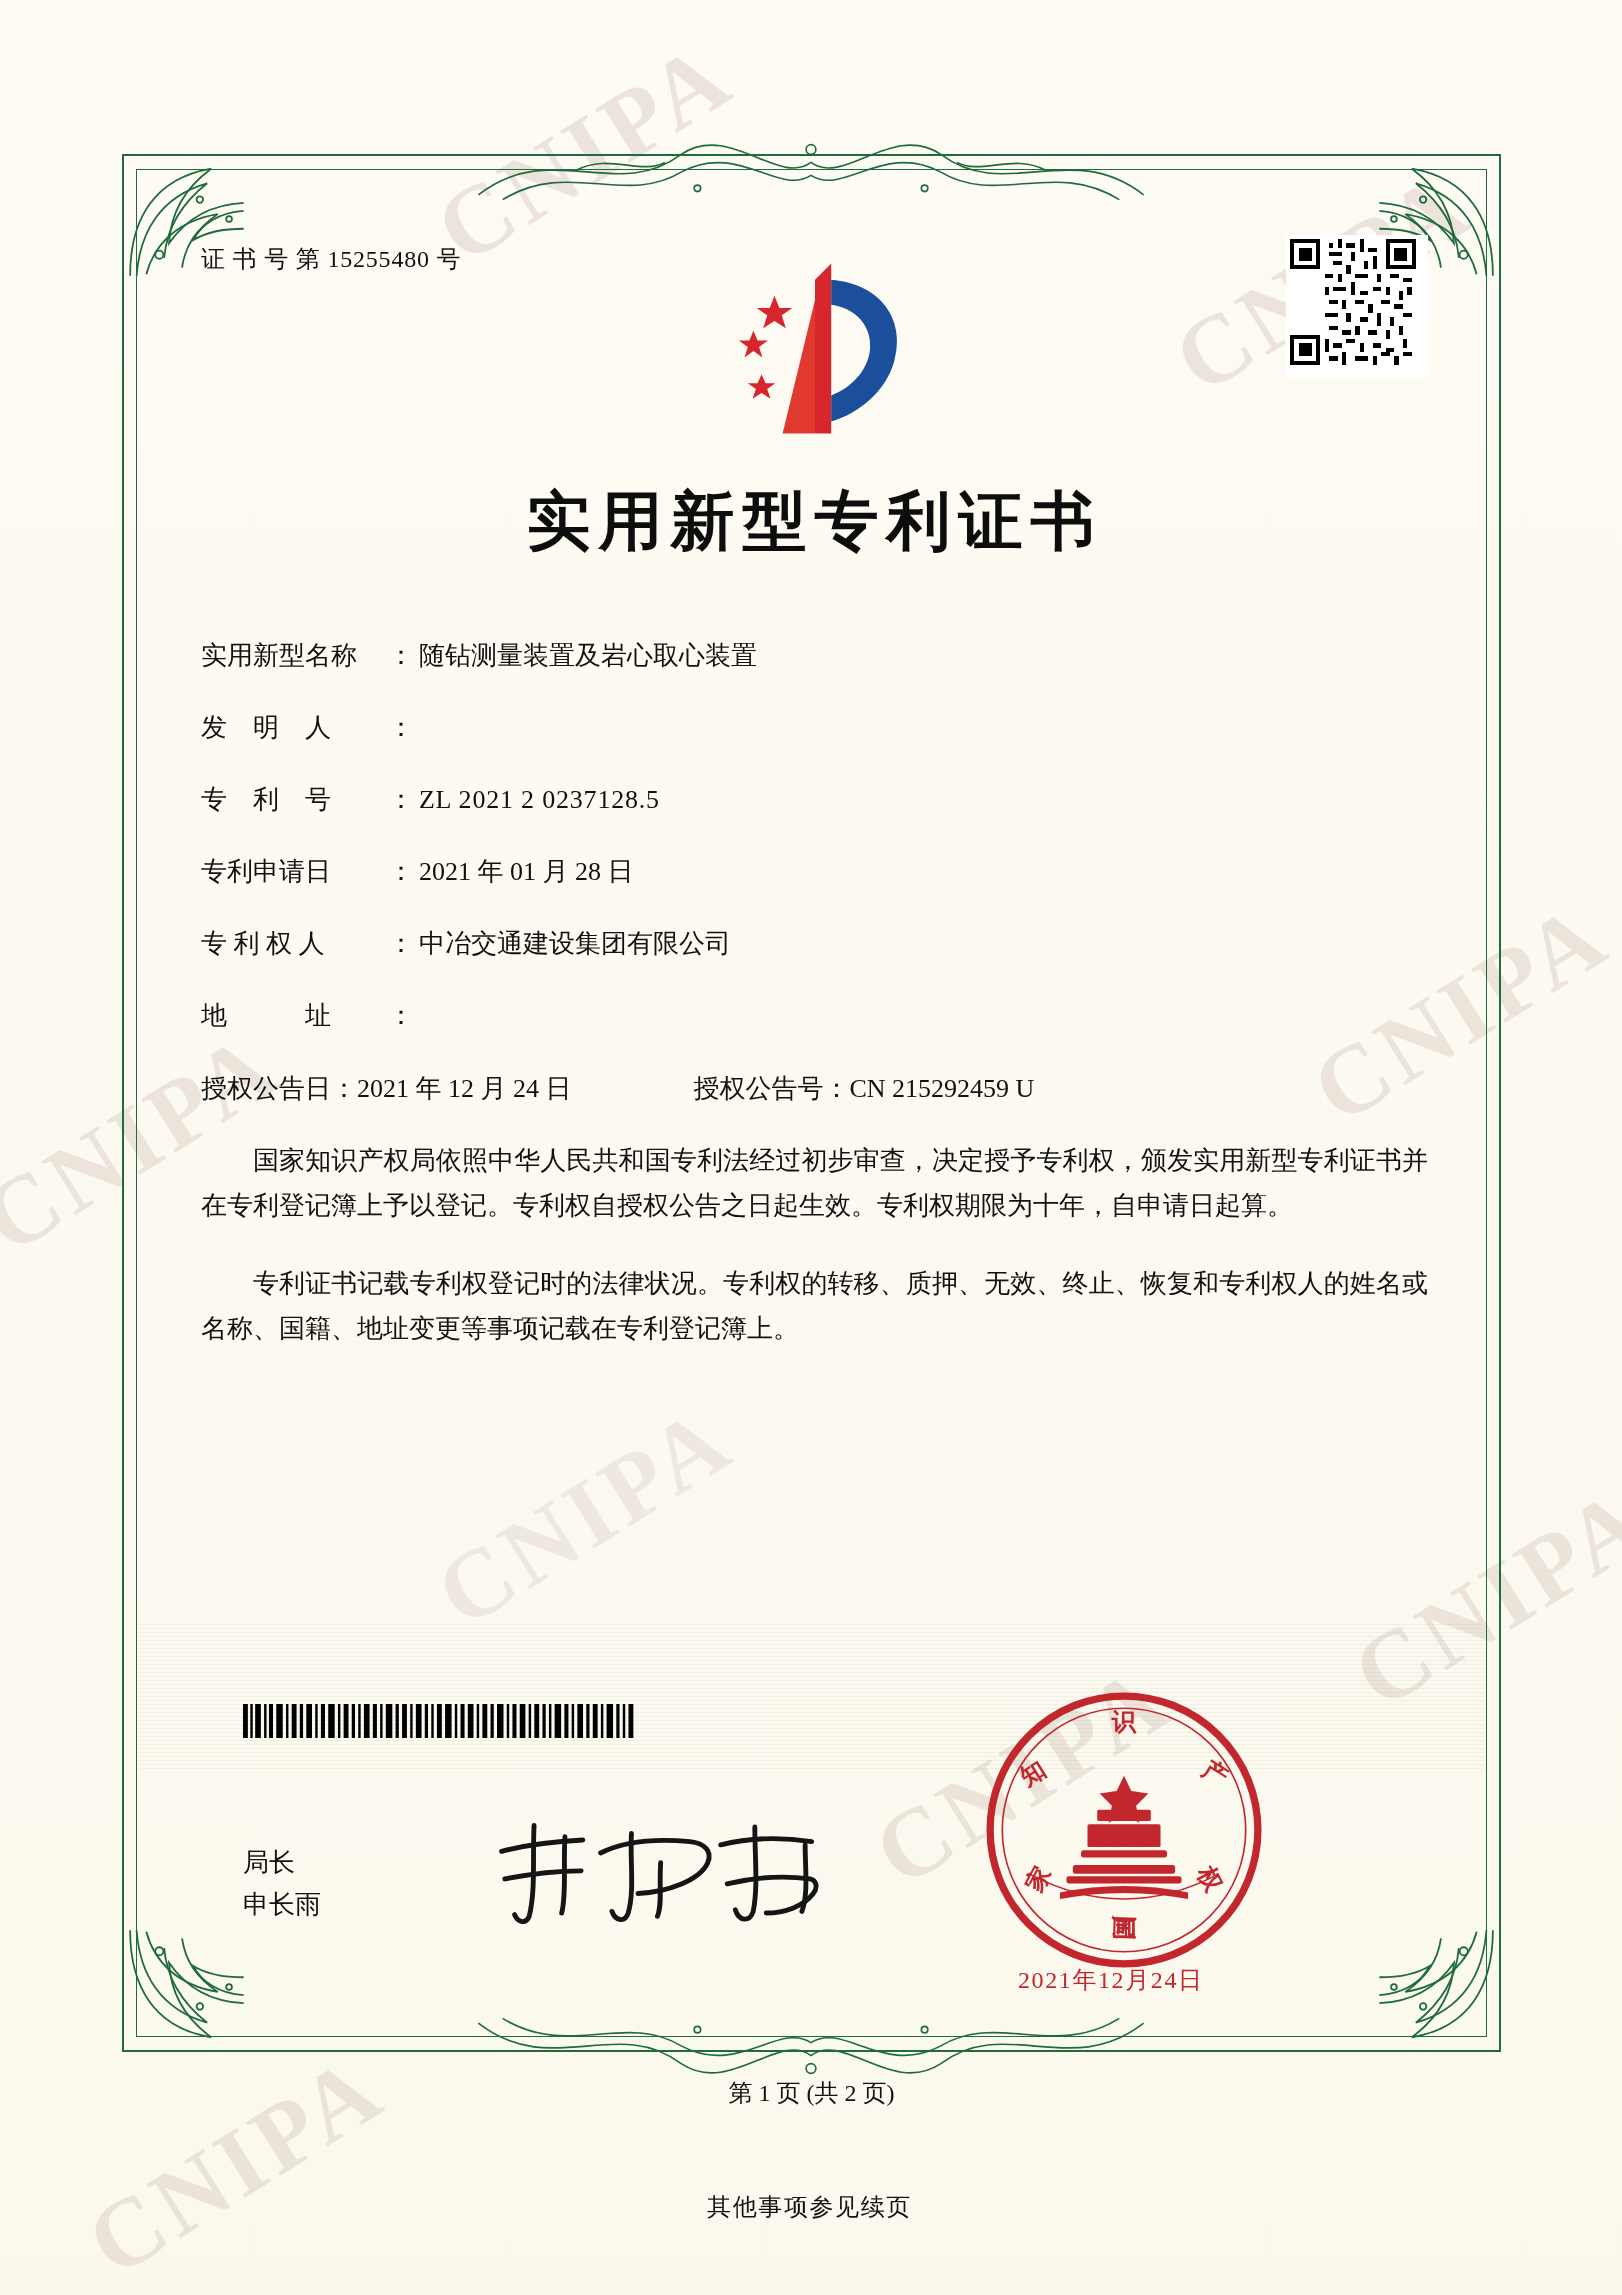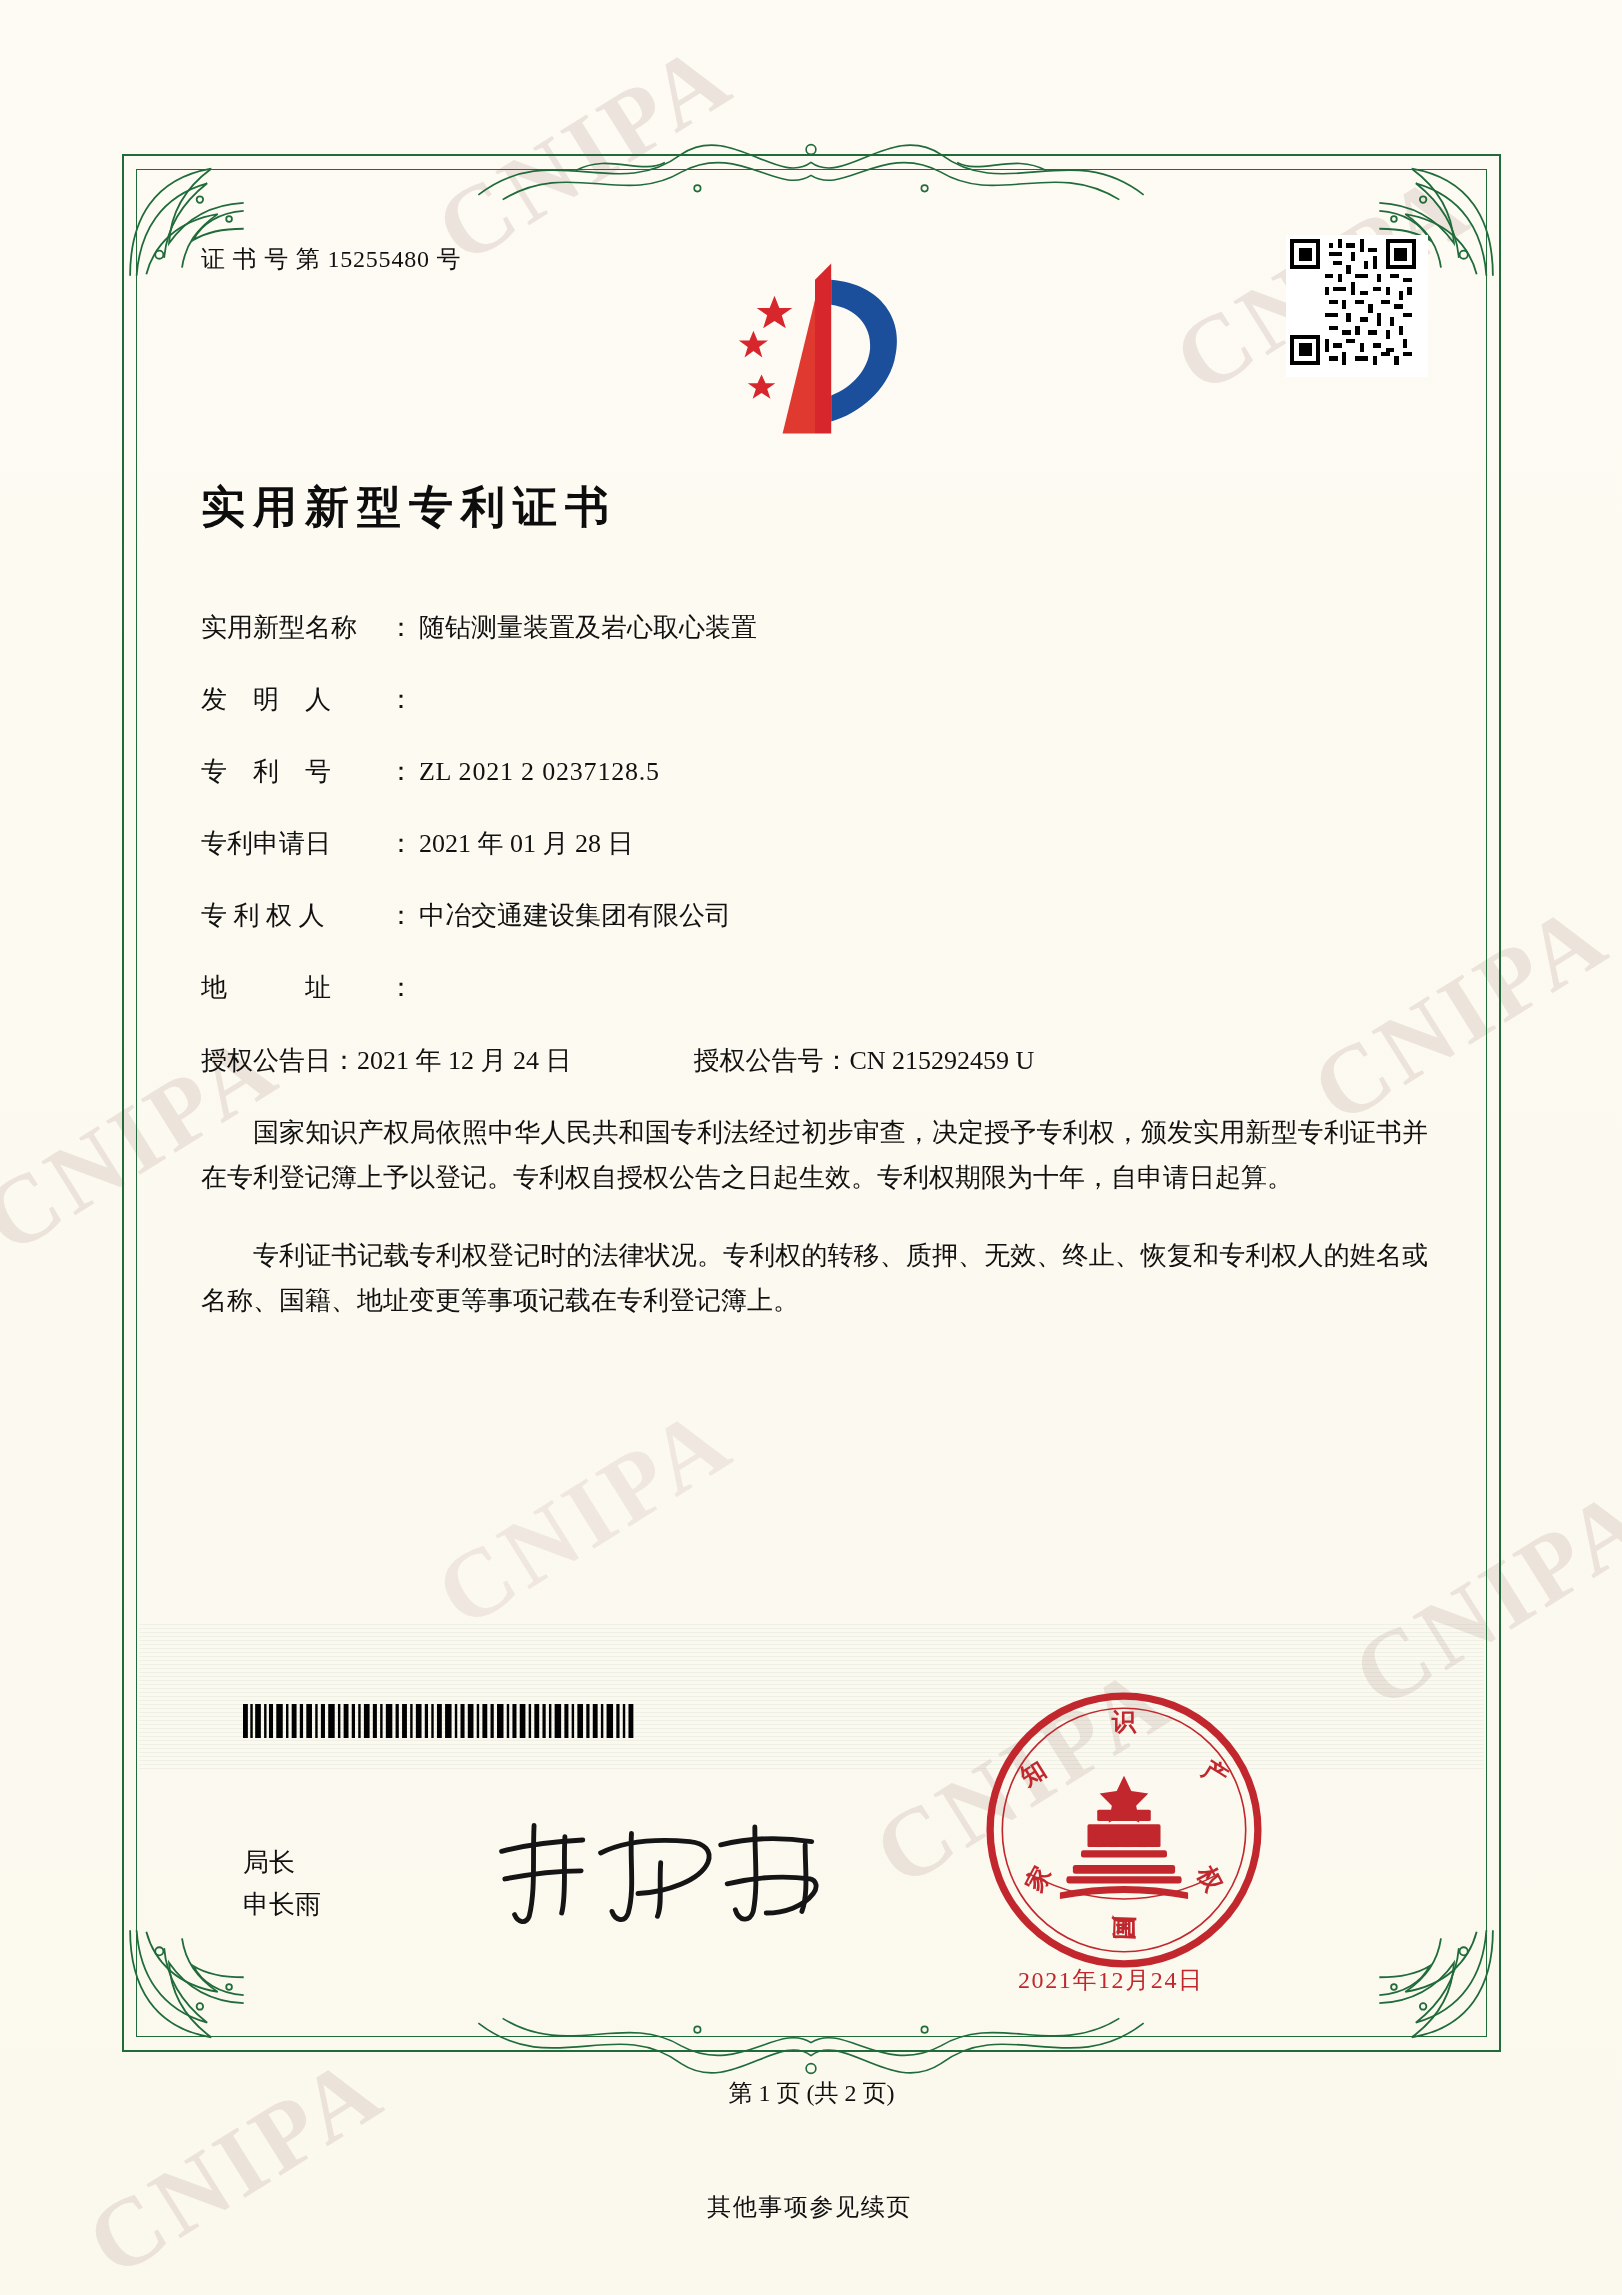--- a/index.html
+++ b/index.html
@@ -72,21 +72,22 @@
     font-size:24px;color:#111;letter-spacing:0.8px;
   }
   .logo-wrap{
     position:absolute;left:50%;top:8px;transform:translateX(-50%);
     width:243px;height:195px;
   }
   .qr{
     position:absolute;right:0;top:-8px;width:134px;height:134px;background:#fff;padding:4px;
   }
   h1.title{
-    font-size:44px;
+    text-align:center;
+    font-size:64px;
     margin:203px 0 0 0;
     letter-spacing:8px;
     font-weight:bold;
     color:#0d0d0d;
     font-family:Liberation Serif, serif;
   }
   .fields{margin-top:73px;font-size:26px;color:#111;line-height:1.35;}
   .row{display:flex;align-items:flex-start;margin-bottom:37px;}
   .lbl{
     width:187px;flex:0 0 187px;

